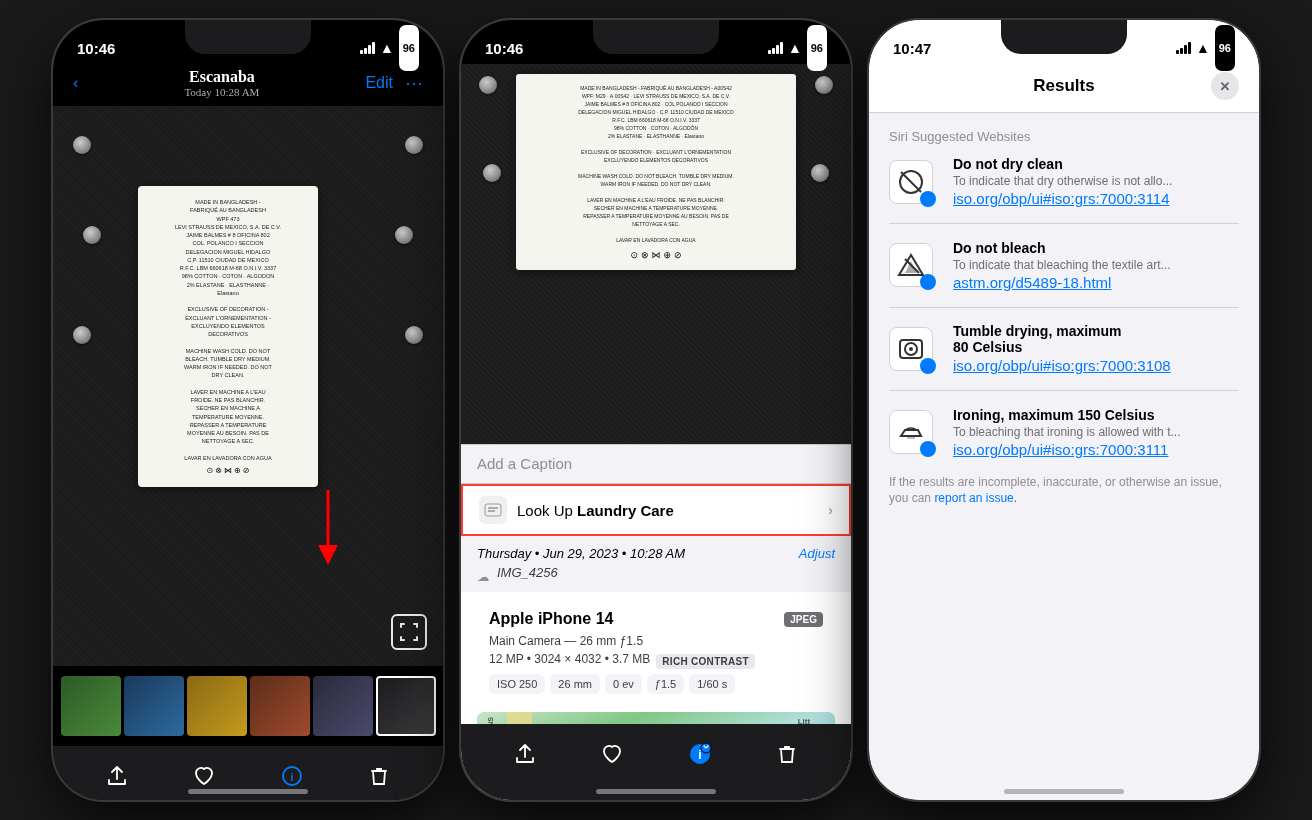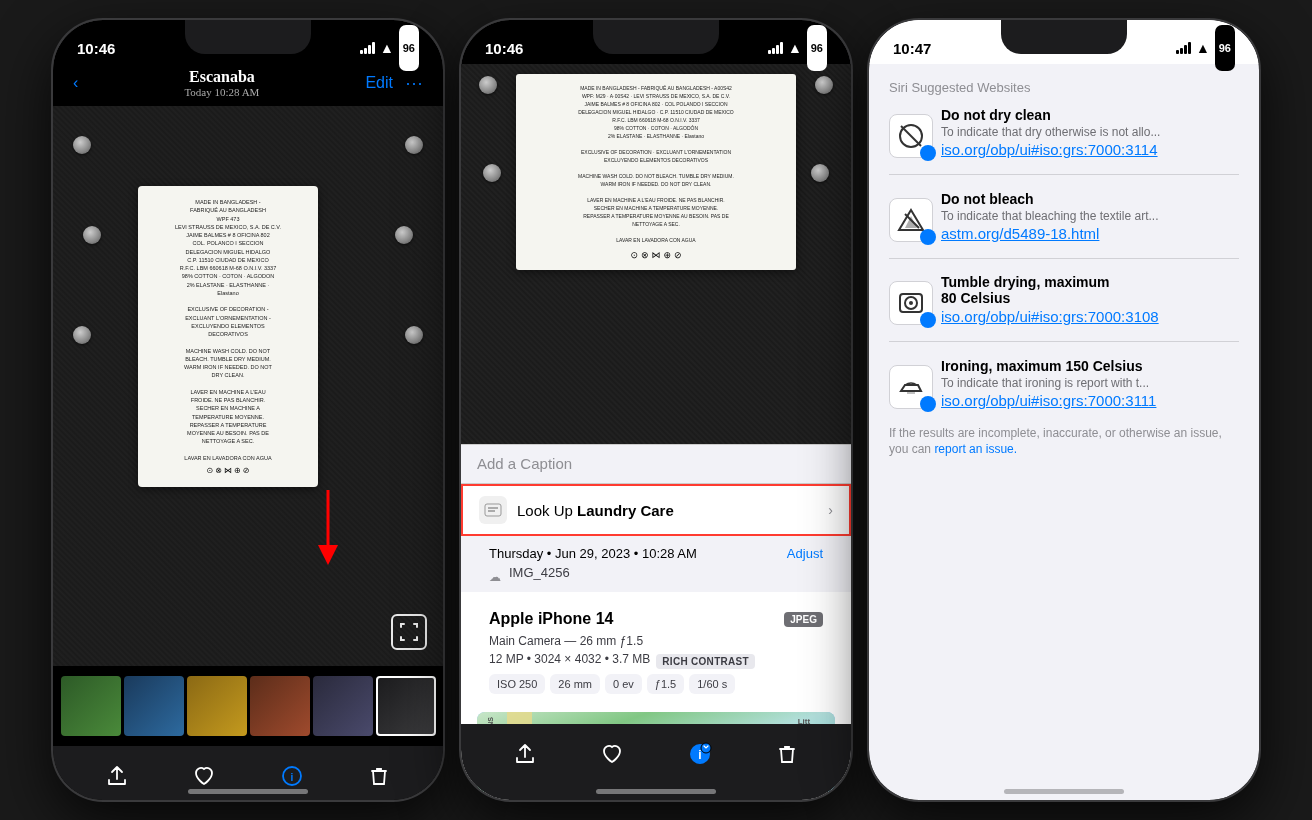--- a/index.html
+++ b/index.html
@@ -361,21 +361,22 @@
     }
 
     .lookup-chevron {
       margin-left: auto;
       color: #8e8e93;
       font-size: 14px;
     }
 
     .info-section {
       background: #f2f2f7;
-      padding: 10px 28px 0;
+      padding: 10px 16px 0;
+      font-style: italic;
     }
 
     .info-row {
       display: flex;
       align-items: center;
       gap: 8px;
       margin-bottom: 4px;
     }
 
     .info-date {
@@ -530,23 +531,23 @@
 
     .suggested-label {
       font-size: 13px;
       color: #8e8e93;
       margin-bottom: 12px;
       font-weight: 500;
     }
 
     .result-item {
       display: flex;
-      gap: 8px;
+      gap: 20px;
       margin-bottom: 16px;
-      align-items: flex-end;
+      align-items: center;
     }
 
     .result-icon-wrap {
       width: 44px;
       height: 44px;
       border: 1.5px solid #d1d1d6;
       border-radius: 8px;
       display: flex;
       align-items: center;
       justify-content: center;
@@ -938,20 +939,25 @@
             <span style="height:4px;background:#000;"></span>
             <span style="height:6px;background:#000;"></span>
             <span style="height:9px;background:#000;"></span>
             <span style="height:12px;background:#000;"></span>
           </div>
           <span style="font-size:14px;color:#000;">▲</span>
           <span class="battery">96</span>
         </div>
       </div>
 
+      <div class="phone3-header">
+        <div style="width:28px;"></div>
+        <div class="results-title">Results</div>
+        <div class="close-btn">✕</div>
+      </div>
 
       <div class="results-content">
         <div class="suggested-label">Siri Suggested Websites</div>
 
         <div class="result-item">
           <div class="result-icon-wrap">
             <svg width="28" height="28" viewBox="0 0 28 28" fill="none">
               <circle cx="14" cy="14" r="11" stroke="#333" stroke-width="2"></circle>
               <line x1="4" y1="4" x2="24" y2="24" stroke="#333" stroke-width="2"></line>
             </svg>
@@ -1021,21 +1027,21 @@
               <path d="M8 12 Q14 8 20 12" stroke="#333" stroke-width="1.5" fill="none"></path>
             </svg>
             <div class="result-icon-badge">
               <svg width="10" height="10" viewBox="0 0 10 10">
                   <circle cx="5" cy="5" r="5" fill="#007AFF"></circle>
                 </svg>
             </div>
           </div>
           <div class="result-info">
             <div class="result-title">Ironing, maximum 150 Celsius</div>
-            <div class="result-desc">To indicate that ironing is report with t...</div>
+            <div class="result-desc">To bleaching that ironing is allowed with t...</div>
             <div class="result-link">iso.org/obp/ui#iso:grs:7000:3111</div>
           </div>
         </div>
 
         <div class="disclaimer">
           <span>If the results are incomplete, inaccurate, or otherwise an issue, you can</span>
           <span class="disclaimer-link">report an issue.</span>
         </div>
       </div>
 

